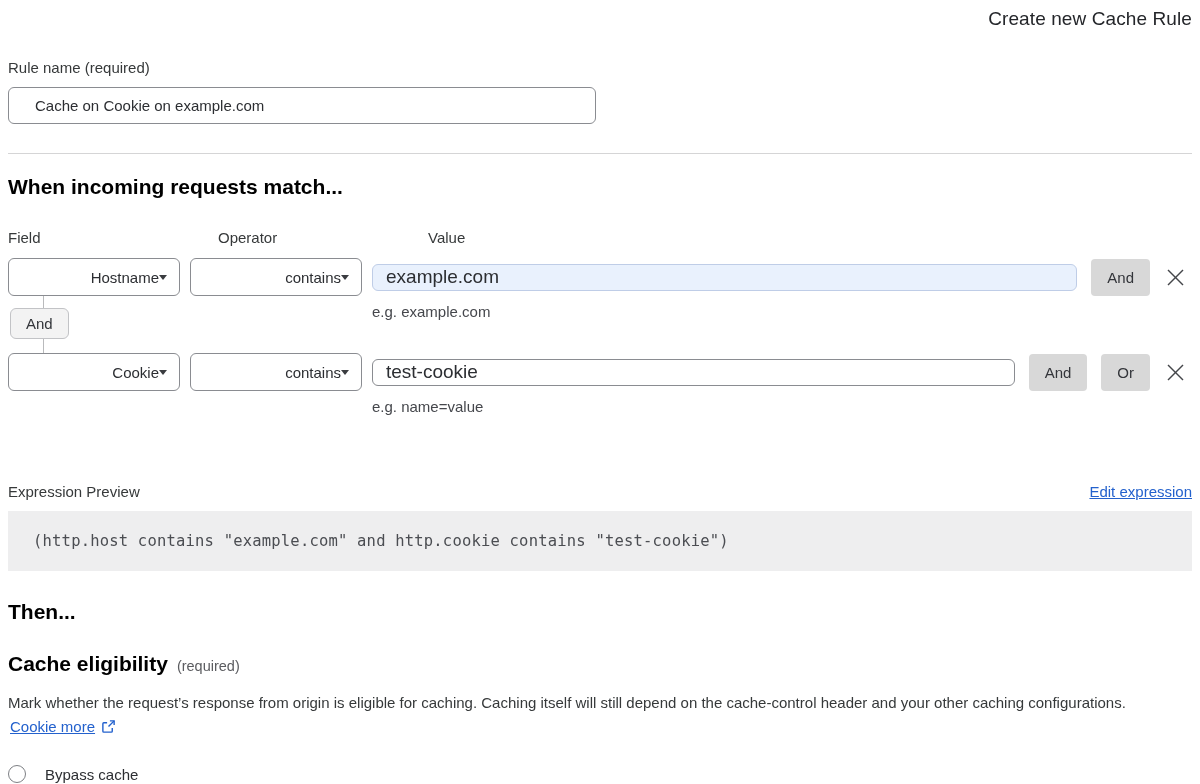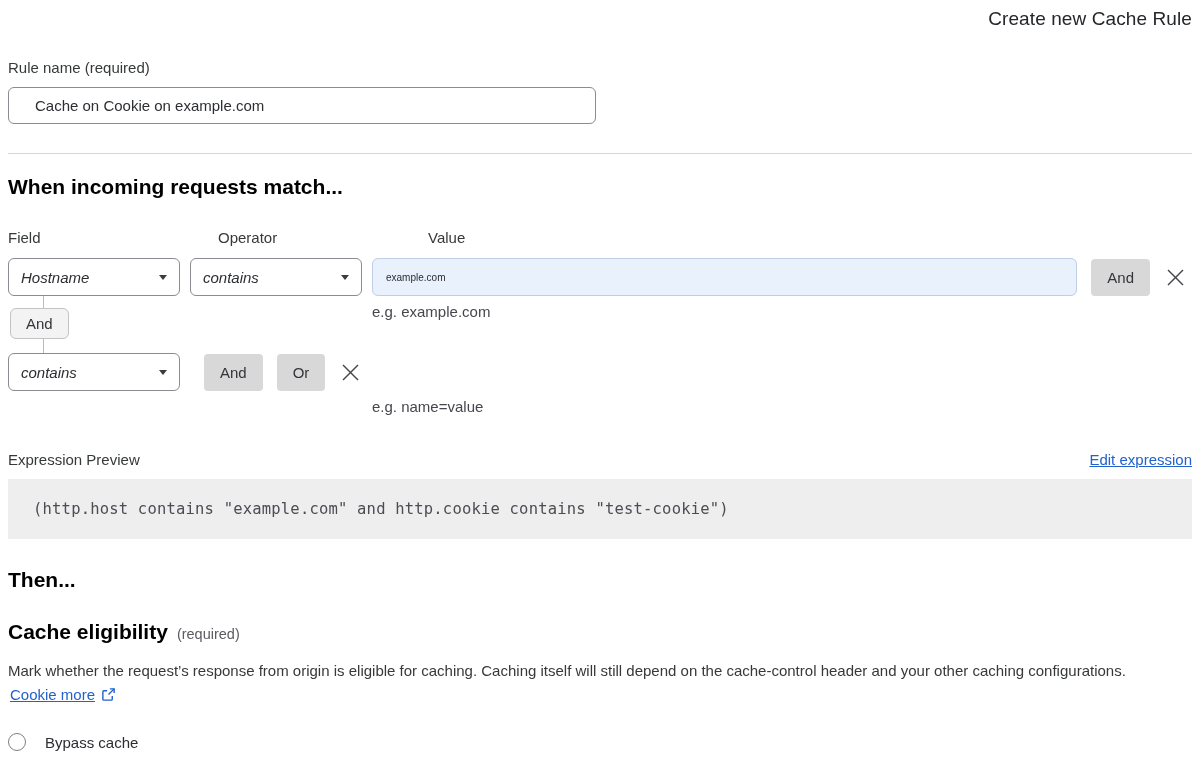--- a/index.html
+++ b/index.html
@@ -30,34 +30,33 @@
   .divider { border: none; border-top: 1px solid #d5d5d6; margin-top: 29px; }
   
   .match-heading { margin-top: 21px; }
   .cols-header { display: flex; margin-top: 30px; font-size: 15px; color: #36393a; gap: 28px; }
   .cols-header .col-field { width: 182px; }
   .cols-header .col-operator { width: 182px; }
   .cond-row { display: flex; align-items: center; margin-top: 12px; }
   .select-box {
     width: 172px; height: 38px; margin-right: 10px;
     border: 1px solid #8a8c91; border-radius: 6px; background: #fff;
-    display: flex; align-items: center; justify-content: space-between;
+    display: flex; align-items: center; justify-content: flex-end;
     padding: 0 12px; font-size: 15px; color: #2c2e32; cursor: pointer;
     flex: none;
-    font-style: italic;
   }
   .caret {
     width: 0; height: 0; flex: none;
     border-left: 4.5px solid transparent; border-right: 4.5px solid transparent;
     border-top: 5.5px solid #3a3c40;
   }
   .value-input {
-    flex: 1; height: 38px; min-width: 0;
+    flex: 1; height: 27px; min-width: 0;
     border: 1px solid #8a8c91; border-radius: 6px;
-    padding: 0 13px; font-size: 10px; color: #2c2e32;
+    padding: 0 13px; font-size: 19px; color: #2c2e32;
     font-family: "Liberation Sans", sans-serif; background: #fff; outline: none;
   }
   .value-input.highlighted { background: #e9f1fd; border-color: #bfcde7; }
   .op-btn {
     height: 37px; margin-left: 14px; padding: 0 16px;
     background: #d8d8d8; border: none; border-radius: 4px;
     font-size: 15px; color: #33353a; font-family: "Liberation Sans", sans-serif;
     cursor: pointer; flex: none;
   }
   .x-btn {
@@ -74,21 +73,21 @@
   .connector-btn {
     position: absolute; left: 2px; top: 12px;
     padding: 6px 15px; background: #f3f3f3;
     border: 1px solid #c2c3c6; border-radius: 6px;
     font-size: 15px; color: #33353a; font-family: "Liberation Sans", sans-serif;
     cursor: pointer;
   }
   .connector-zone .helper-text { position: absolute; left: 364px; top: 7px; text-align: right; }
   .row2-helper { margin-left: 364px; margin-top: 7px; }
   
-  .expr-header { display: flex; justify-content: space-between; align-items: flex-start; margin-top: 36px; }
+  .expr-header { display: flex; justify-content: space-between; align-items: flex-start; margin-top: 68px; }
   .link {
     color: #2361cd; text-decoration: underline; font-size: 15px; cursor: pointer;
   }
   .expr-code {
     margin-top: 11px; background: #eeeeef;
     padding: 21px 25px; font-family: "DejaVu Sans Mono", monospace;
     font-size: 15.5px; color: #4b4d52; letter-spacing: .2px;
     white-space: pre;
   }
   
@@ -147,23 +146,28 @@
 </div>
 
 <div class="connector-zone">
   <div class="connector-line"></div>
   <button class="connector-btn">And</button>
   <div class="helper-text">e.g. example.com</div>
 </div>
 
 <div class="cond-row" style="margin-top:0;">
   <div class="select-box">
+    <span>Cookie</span>
+    <span class="caret"></span>
+  </div>
+  <div class="select-box">
     <span>contains</span>
     <span class="caret"></span>
   </div>
+  <input class="value-input" type="text" value="test-cookie" style="">
   <button class="op-btn">And</button>
   <button class="op-btn">Or</button>
   <button class="x-btn">
     <svg width="19" height="19" viewBox="0 0 19 19">
       <line x1="2" y1="2" x2="17" y2="17" stroke="#44464a" stroke-width="1.4"></line>
       <line x1="17" y1="2" x2="2" y2="17" stroke="#44464a" stroke-width="1.4"></line>
     </svg>
   </button>
 </div>
 <div class="helper-text row2-helper">e.g. name=value</div>

